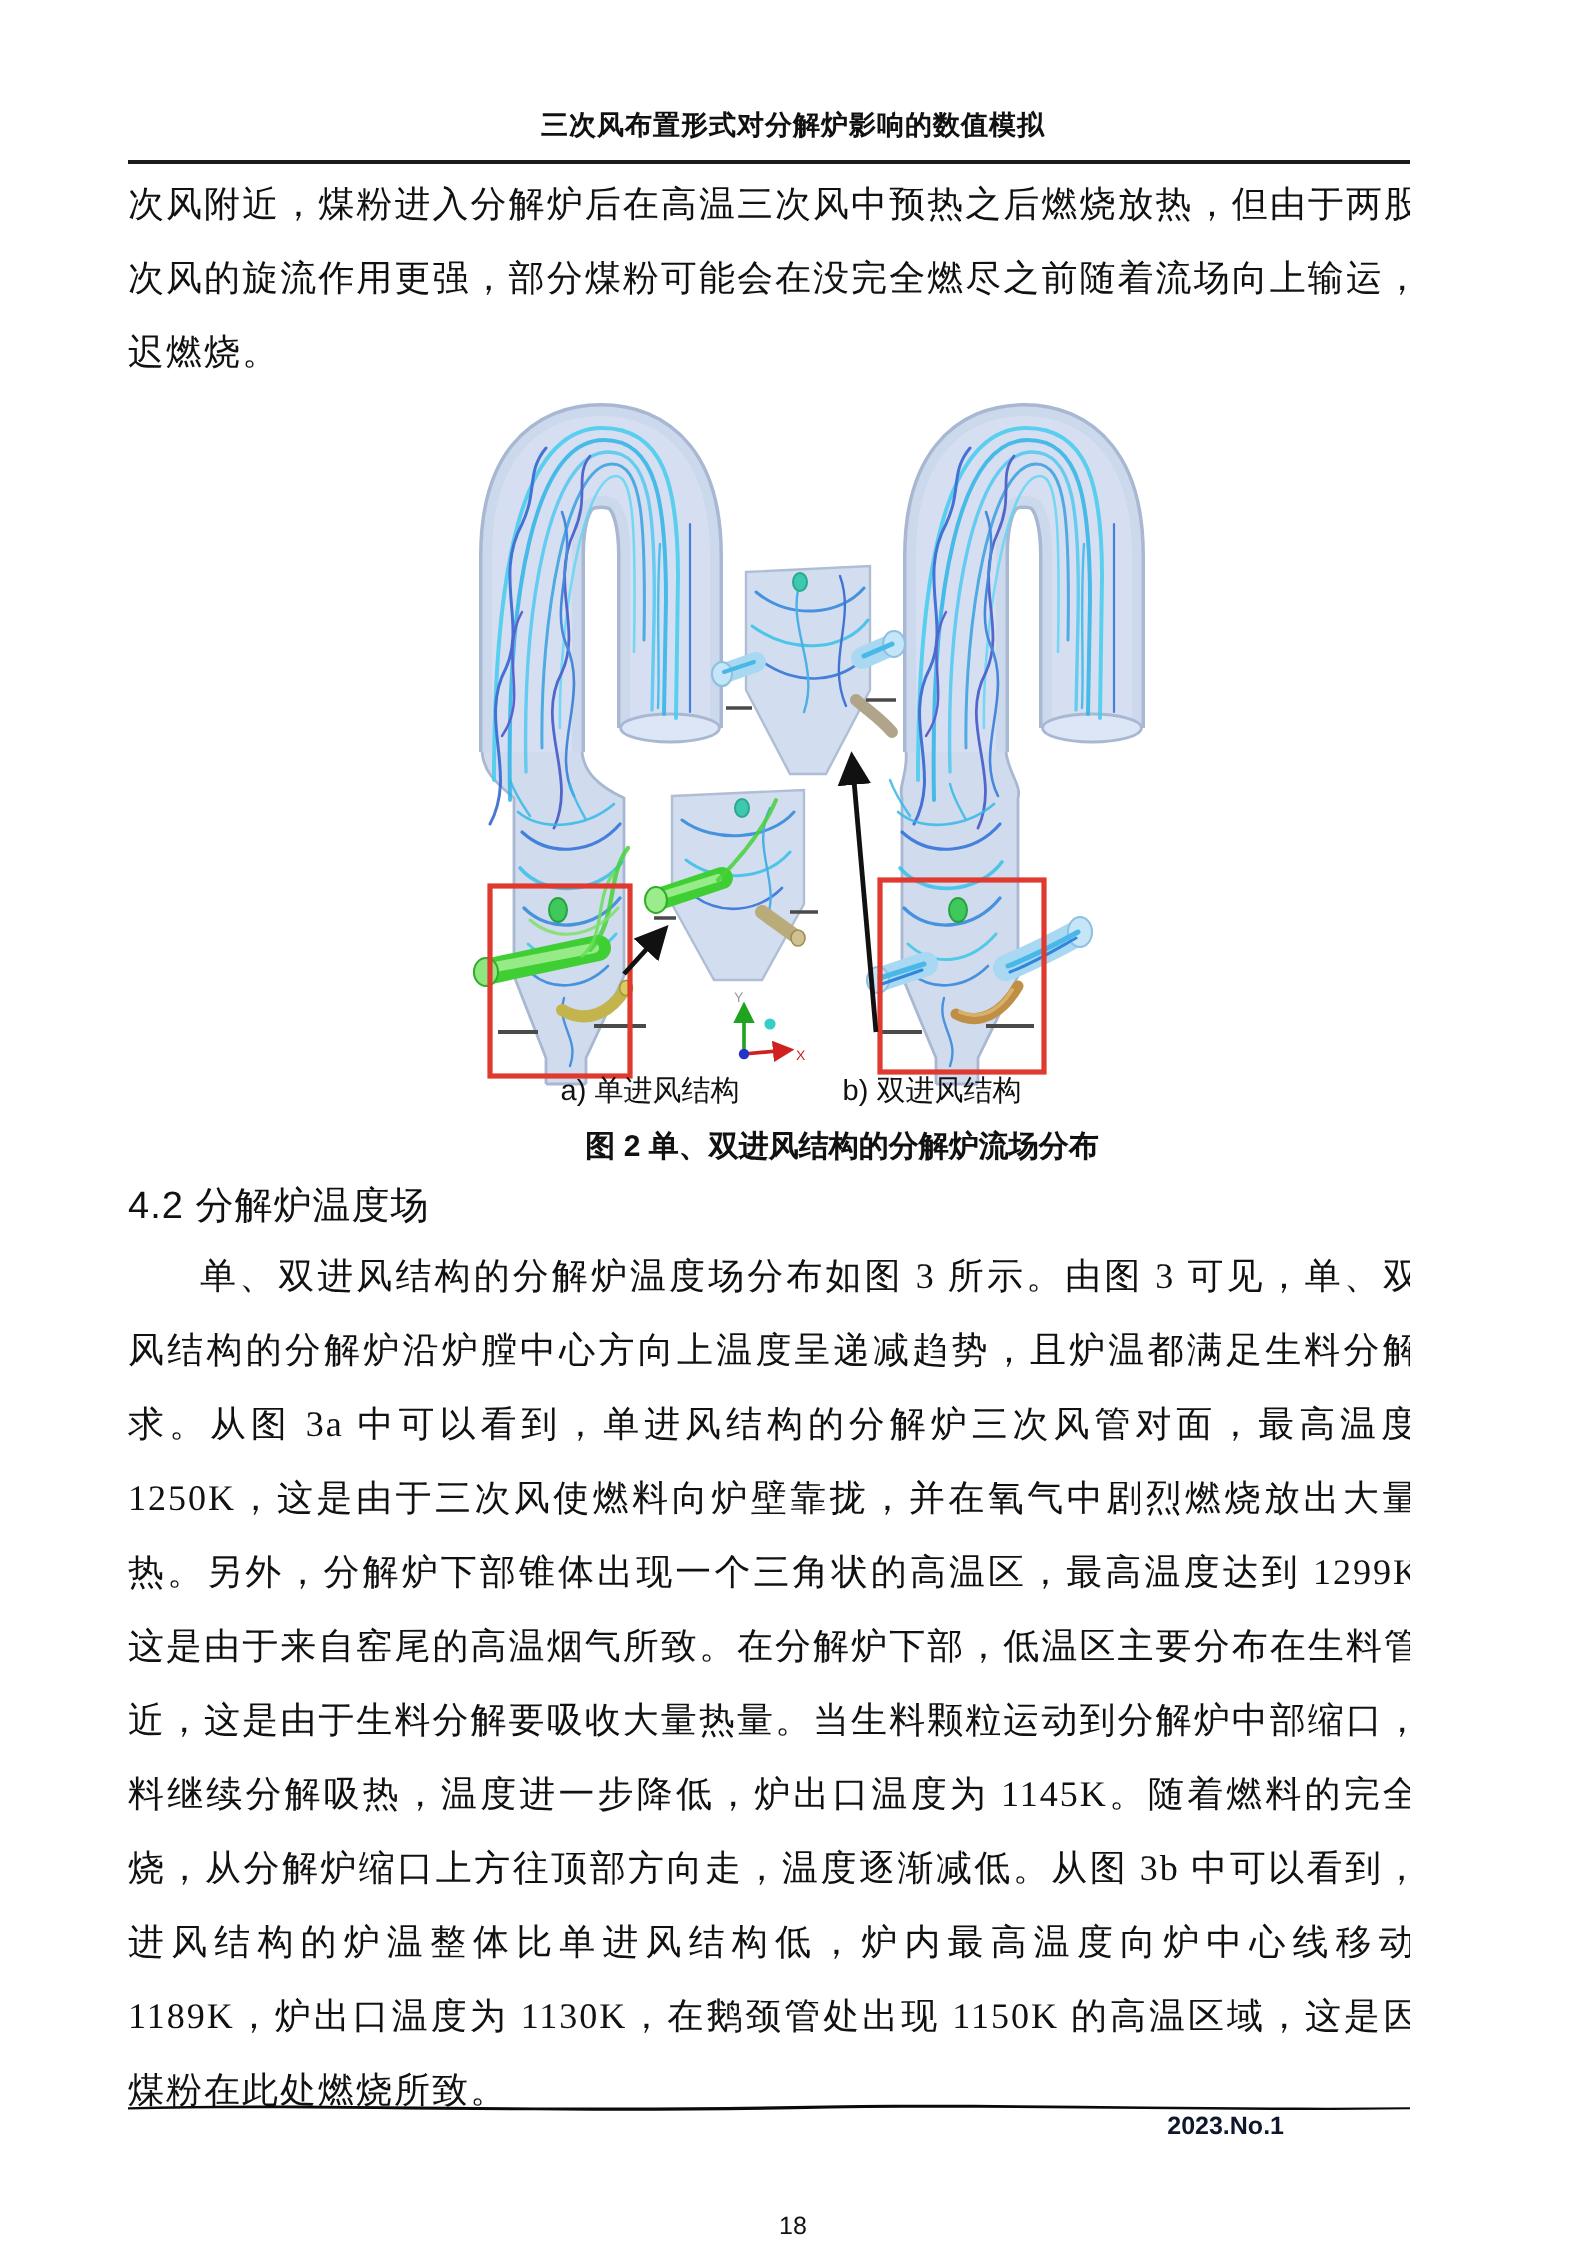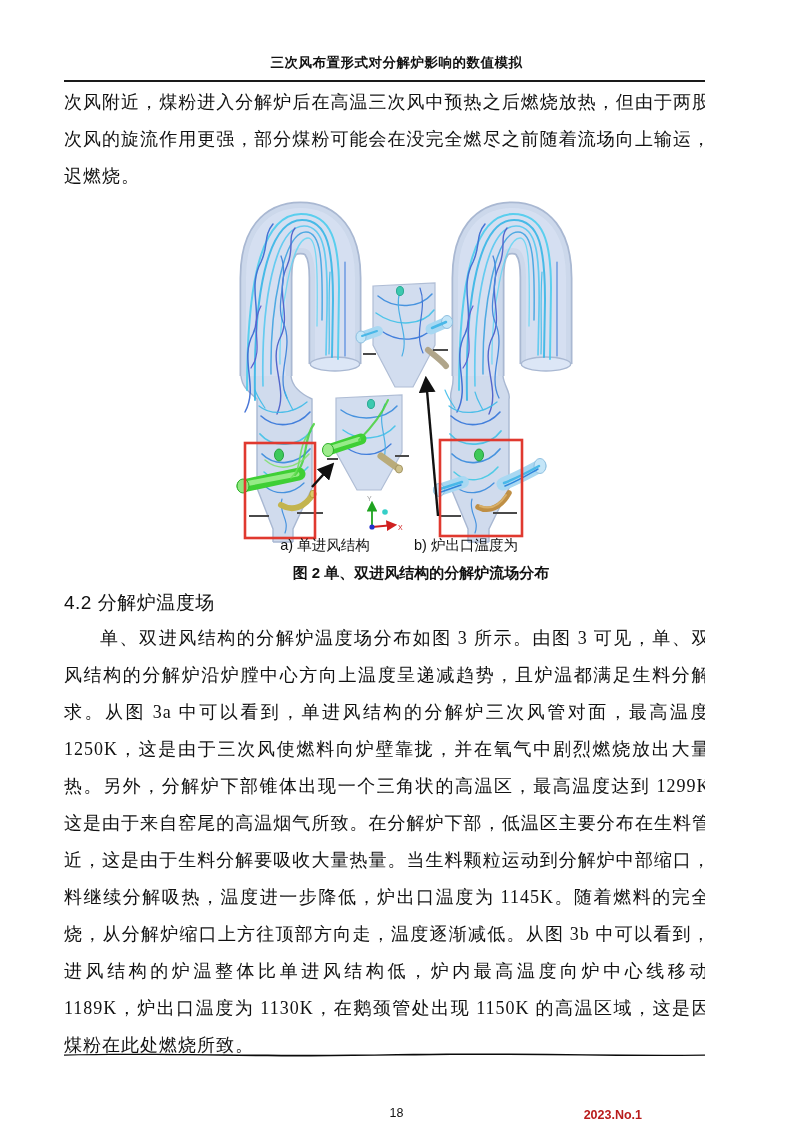--- a/index.html
+++ b/index.html
@@ -48,23 +48,23 @@
     font-family:"Liberation Sans","DejaVu Sans",sans-serif;
     font-size:19px;font-weight:normal;letter-spacing:.5px;
   }
   .footer-bar{position:absolute;top:1045px;left:64px;width:666px;height:8px;}
   .footer-page-num{
     position:absolute;top:1106px;left:0;width:793px;text-align:center;
     font-family:"Liberation Sans","DejaVu Sans",sans-serif;
     font-size:12.5px;color:#111;
   }
   .footer-issue{
-    position:absolute;top:1108px;right:63px;
-    font-family:"Liberation Sans","DejaVu Sans",sans-serif;
-    font-size:12.5px;font-weight:700;color:#b91c1c;
+    position:absolute;top:1056px;right:63px;
+    font-family:"Liberation Sans","DejaVu Sans",sans-serif;
+    font-size:12.5px;font-weight:700;color:#0f172a;
   }
   svg .stream{fill:none;stroke-linecap:round;opacity:.85;}
 </style>
 </head>
 <body>
 
 <div class="page">
 
   <div class="header-title">三次风布置形式对分解炉影响的数值模拟</div>
   <div class="header-rule"></div>
@@ -218,21 +218,21 @@
         <line x1="137" y1="329" x2="159" y2="327" stroke="#d02020" stroke-width="1.8" marker-end="url(#ahr)"></line>
         <circle cx="137" cy="329" r="2.6" fill="#2233cc"></circle>
         <circle cx="150" cy="314" r="2.8" fill="#35cfc8"></circle>
         <text x="132" y="303" font-size="7" fill="#999" font-family="Liberation Sans, sans-serif">Y</text>
         <text x="163" y="332" font-size="7" fill="#d02020" font-family="Liberation Sans, sans-serif">X</text>
       </g>
     </svg>
   </div>
 
   <div class="cap-ab cap-a">a) 单进风结构</div>
-  <div class="cap-ab cap-b">b) 炉出口温度为</div>
+  <div class="cap-ab cap-b">b) 双进风结构</div>
   <div class="fig-caption">图 2 单、双进风结构的分解炉流场分布</div>
 
   <div class="section-heading">4.2 分解炉温度场</div>
 
   <div class="para para-2">单、双进风结构的分解炉温度场分布如图 3 所示。由图 3 可见，单、双进风结构的分解炉沿炉膛中心方向上温度呈递减趋势，且炉温都满足生料分解要求。从图 3a 中可以看到，单进风结构的分解炉三次风管对面，最高温度为 1250K，这是由于三次风使燃料向炉壁靠拢，并在氧气中剧烈燃烧放出大量的热。另外，分解炉下部锥体出现一个三角状的高温区，最高温度达到 1299K，这是由于来自窑尾的高温烟气所致。在分解炉下部，低温区主要分布在生料管附近，这是由于生料分解要吸收大量热量。当生料颗粒运动到分解炉中部缩口，生料继续分解吸热，温度进一步降低，炉出口温度为 1145K。随着燃料的完全燃烧，从分解炉缩口上方往顶部方向走，温度逐渐减低。从图 3b 中可以看到，双进风结构的炉温整体比单进风结构低，炉内最高温度向炉中心线移动为 1189K，炉出口温度为 1130K，在鹅颈管处出现 1150K 的高温区域，这是因为煤粉在此处燃烧所致。</div>
 
   <div class="footer-bar">
     <svg width="666" height="8" viewBox="0 0 666 8">
       <path d="M0,3.6 C90,0.8 200,5.6 333,3.0 C440,0.8 560,5.4 666,3.2 L666,4.2 C560,6.8 440,2.2 333,4.6 C200,7.2 90,2.4 0,4.8 Z" fill="#0a0a0a"></path>
     </svg>

